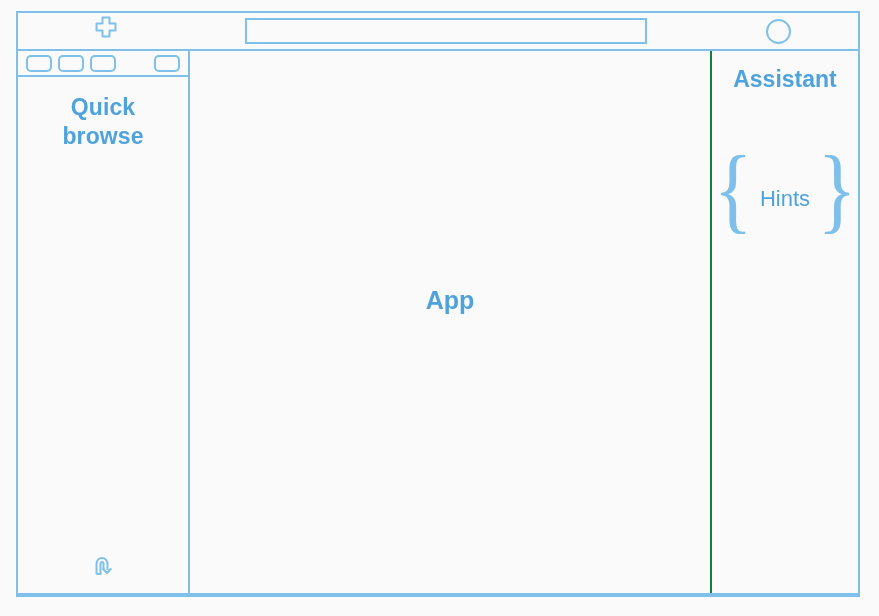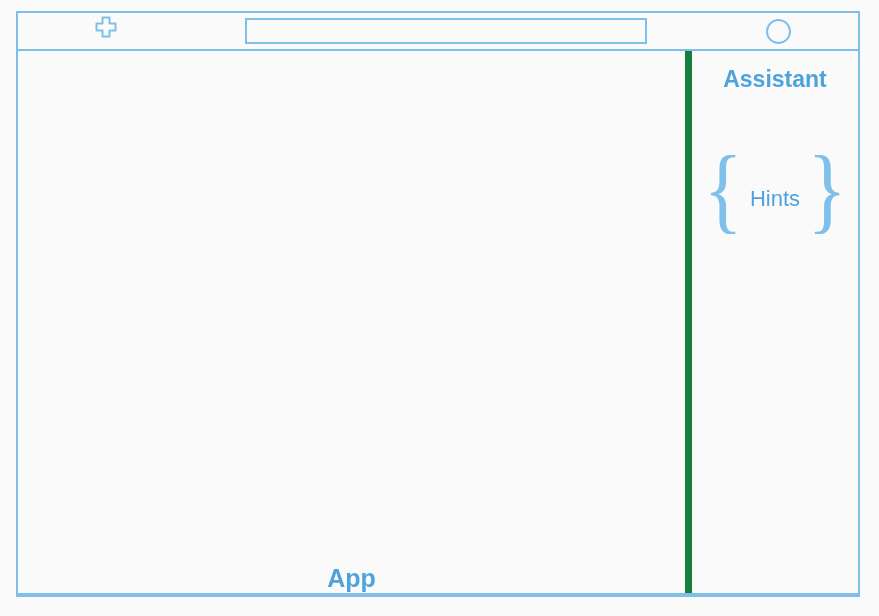--- a/index.html
+++ b/index.html
@@ -152,36 +152,36 @@
     bottom: 8px;
     display: flex;
     align-items: center;
     justify-content: center;
   }
 
   
   #app-panel {
     flex: 1 1 auto;
     box-sizing: border-box;
-    border-right: 7px solid #15803d;
-    display: flex;
-    align-items: flex-end;
+    border-right: 2px solid #15803d;
+    display: flex;
+    align-items: center;
     justify-content: center;
     position: relative;
   }
   #app-title {
     font-size: 25px;
     font-weight: bold;
     color: #4ea3dd;
     margin-top: -44px;
   }
 
   
   #assistant-panel {
-    width: 166px;
+    width: 146px;
     flex: 0 0 auto;
     box-sizing: border-box;
     display: flex;
     flex-direction: column;
     position: relative;
   }
   #assistant-title {
     margin-top: 15px;
     font-size: 23px;
     font-weight: bold;
@@ -231,20 +231,45 @@
     </div>
 
     <div id="topbar-right-zone">
       <span class="avatar-circle"></span>
     </div>
 
   </div>
 
   <div id="window-body">
 
+    <div id="sidebar">
+
+      <div id="sidebar-tab-bar">
+        <span class="tab-chip"></span>
+        <span class="tab-chip"></span>
+        <span class="tab-chip"></span>
+        <span class="tab-spacer"></span>
+        <span class="tab-chip"></span>
+      </div>
+
+      <div id="sidebar-content">
+        <div id="quick-browse-title">Quick browse</div>
+      </div>
+
+      <div id="sidebar-footer">
+        <span>
+          <svg width="30" height="30" viewBox="0 0 30 30" aria-hidden="true">
+            <path d="M8.5 23 V12.5 a5.5 5.5 0 0 1 11 0 V19" fill="none" stroke="#7ec0ea" stroke-width="2" stroke-linecap="butt"></path>
+            <path d="M8.5 23 h4 V12.5 a1.5 1.5 0 0 1 3 0 V19" fill="none" stroke="#7ec0ea" stroke-width="2" stroke-linecap="butt"></path>
+            <path d="M15.2 18 l3.8 4 l3.8 -4" fill="none" stroke="#7ec0ea" stroke-width="2" stroke-linejoin="round" stroke-linecap="round"></path>
+          </svg>
+        </span>
+      </div>
+
+    </div>
 
     <div id="app-panel">
       <div id="app-title">App</div>
     </div>
 
     <div id="assistant-panel">
       <div id="assistant-title">Assistant</div>
 
       <div id="hints-block">
         <span class="brace">{</span>

